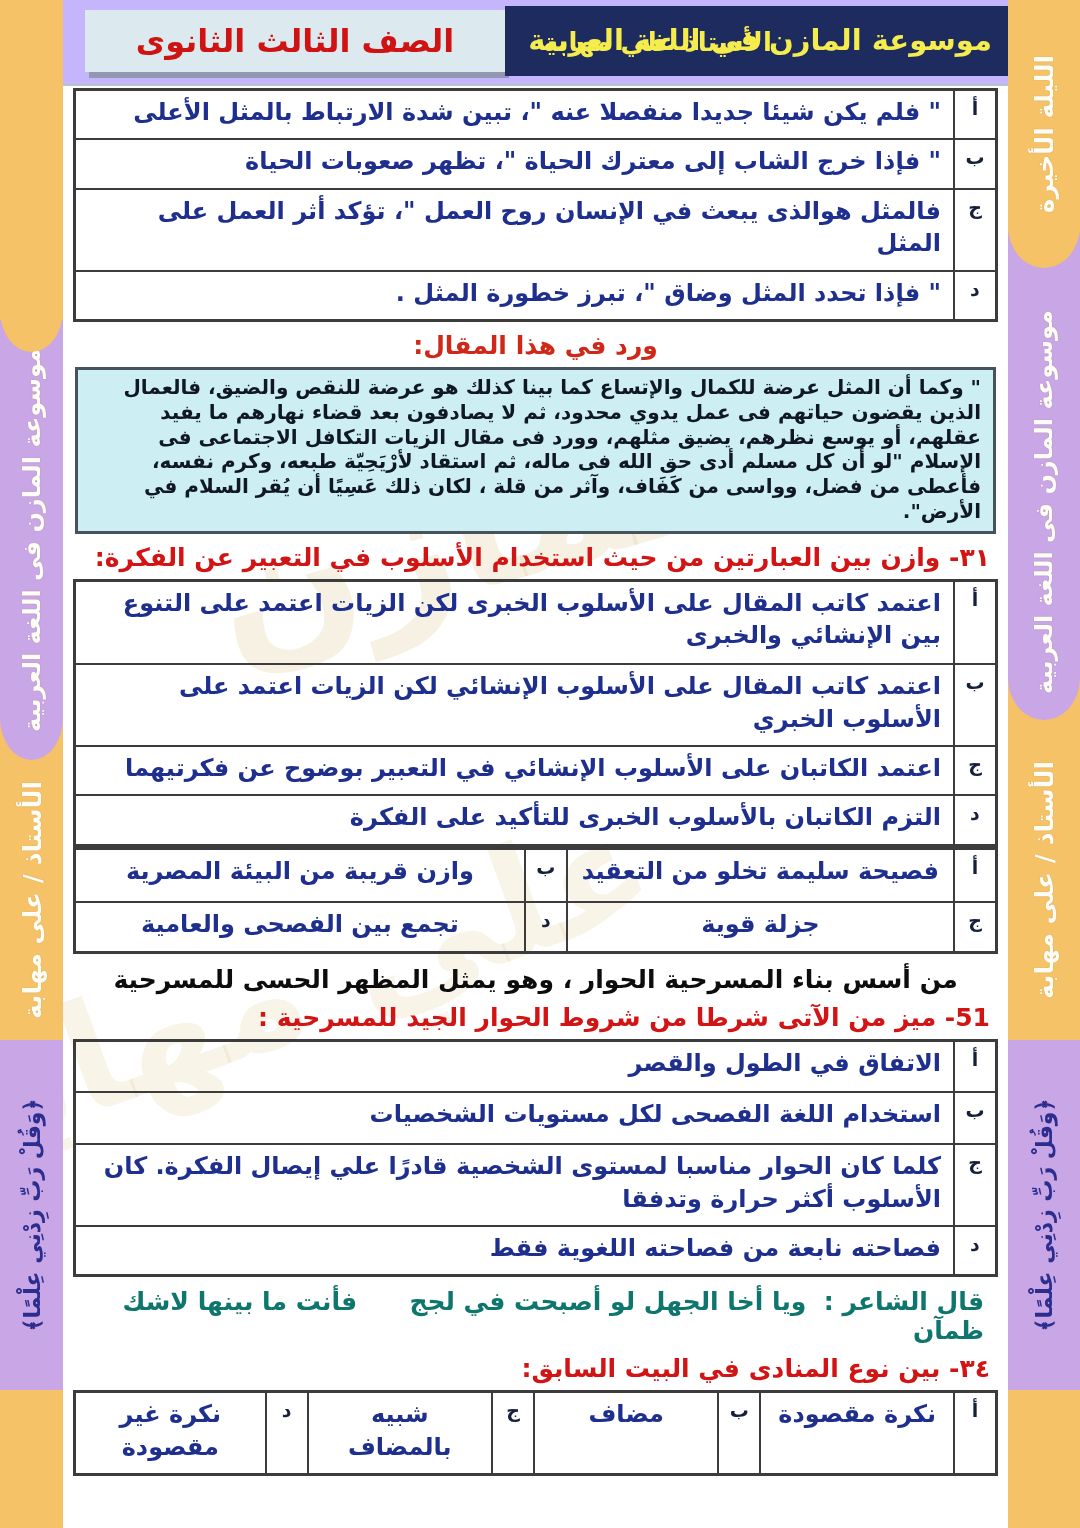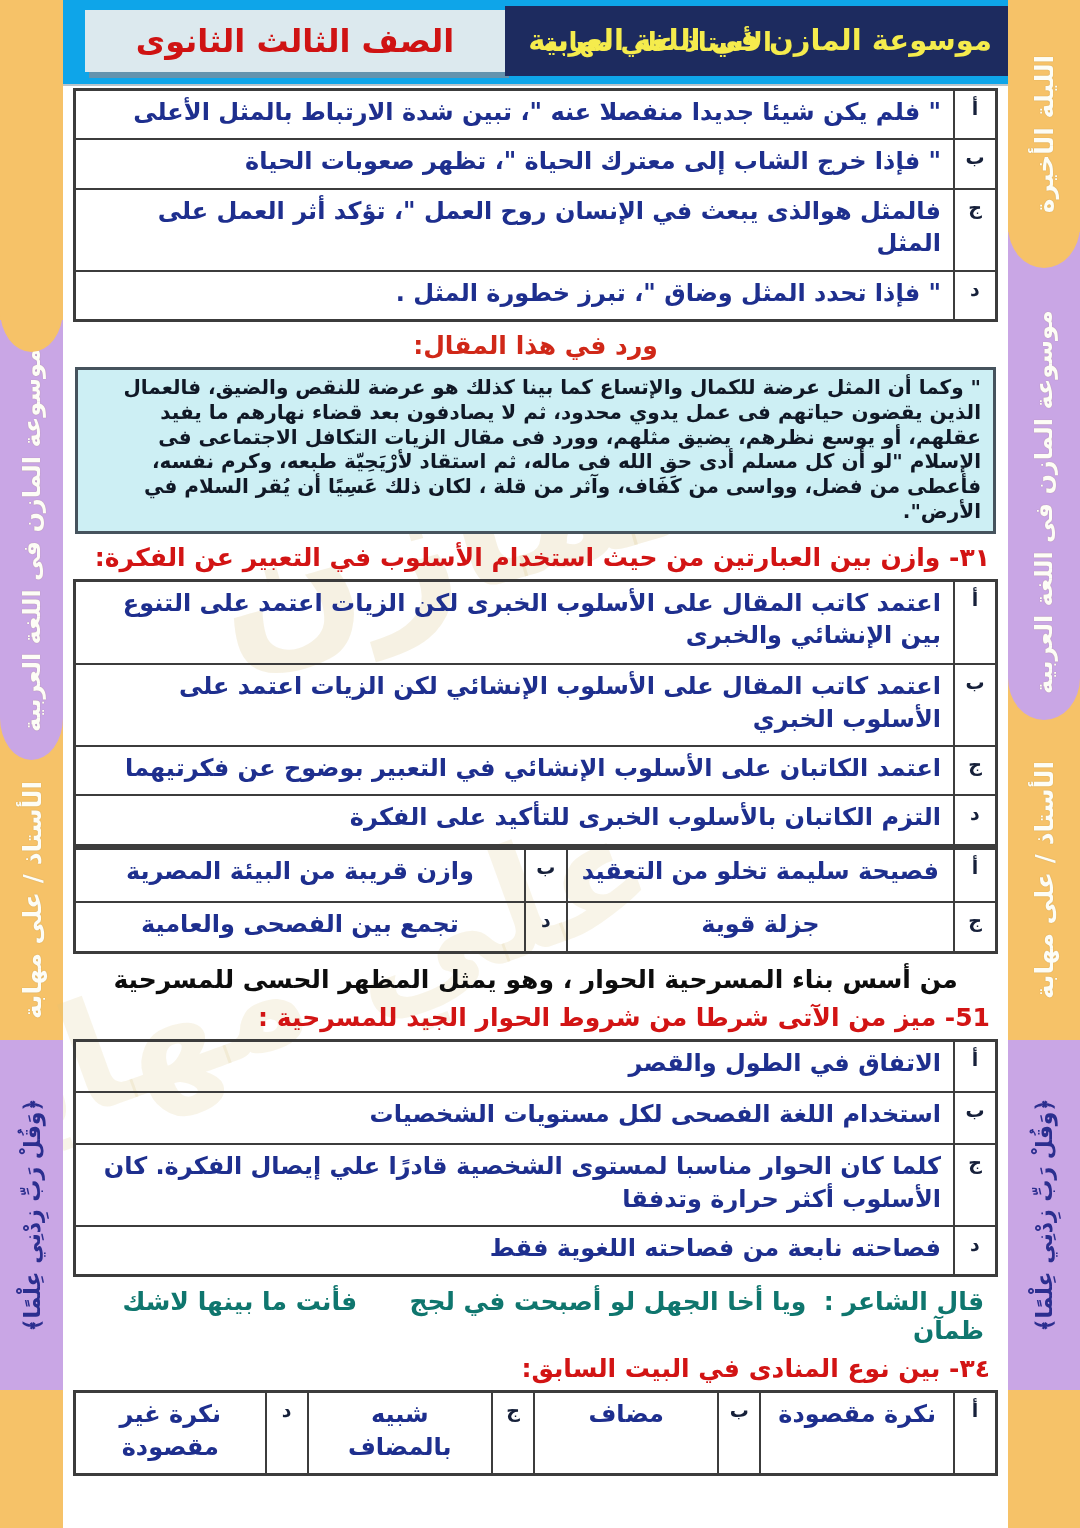--- a/index.html
+++ b/index.html
@@ -15,21 +15,21 @@
   .sect.purple{background:#c9a6e5;z-index:1;}
   .sect.orange{background:#f6c268;z-index:2;}
   .round-bottom{border-radius:0 0 50% 50% / 0 0 42px 42px;}
   .vwrap{position:absolute;left:50%;top:50%;transform:translate(-50%,-50%) rotate(-90deg);
          white-space:nowrap;font-weight:bold;letter-spacing:.5px;}
   .side-white{color:#fdfdf6;text-shadow:0 0 1px rgba(120,90,20,.45);}
   .side-navy{color:#2b2e8f;}
   
   .content{position:absolute;left:63px;right:72px;top:0;bottom:0;}
   .content-inner{position:relative;z-index:1;}
-  .header{position:relative;height:84px;border-bottom:2px solid #b9c4ca;background:#0ea5e9;}
+  .header{position:relative;height:84px;border-bottom:2px solid #b9c4ca;background:#c4b5fd;}
   .grade-box{position:absolute;left:22px;top:10px;width:420px;height:62px;background:#dce9ee;
              box-shadow:4px 6px 0 rgba(130,142,152,.75);display:flex;align-items:center;justify-content:center;}
   .grade-box span{color:#cf1313;font-size:32px;font-weight:bold;}
   .navy-box{position:absolute;left:442px;right:0;top:6px;height:70px;background:#1d2b5f;}
   .navy-box .series{position:absolute;right:16px;top:17px;color:#f5ec4d;font-size:29px;font-weight:bold;}
   .navy-box .teacher{position:absolute;left:38px;top:21px;color:#f5ec4d;font-size:26px;font-weight:bold;}
   .edge-line{position:absolute;right:-6px;top:28px;width:5px;height:140px;background:#60666e;z-index:0;}
   
   .wm{position:absolute;z-index:0;font-weight:bold;pointer-events:none;white-space:nowrap;}
   .wm1{top:430px;right:260px;font-size:170px;color:rgba(214,193,129,.22);transform:rotate(-16deg);}

